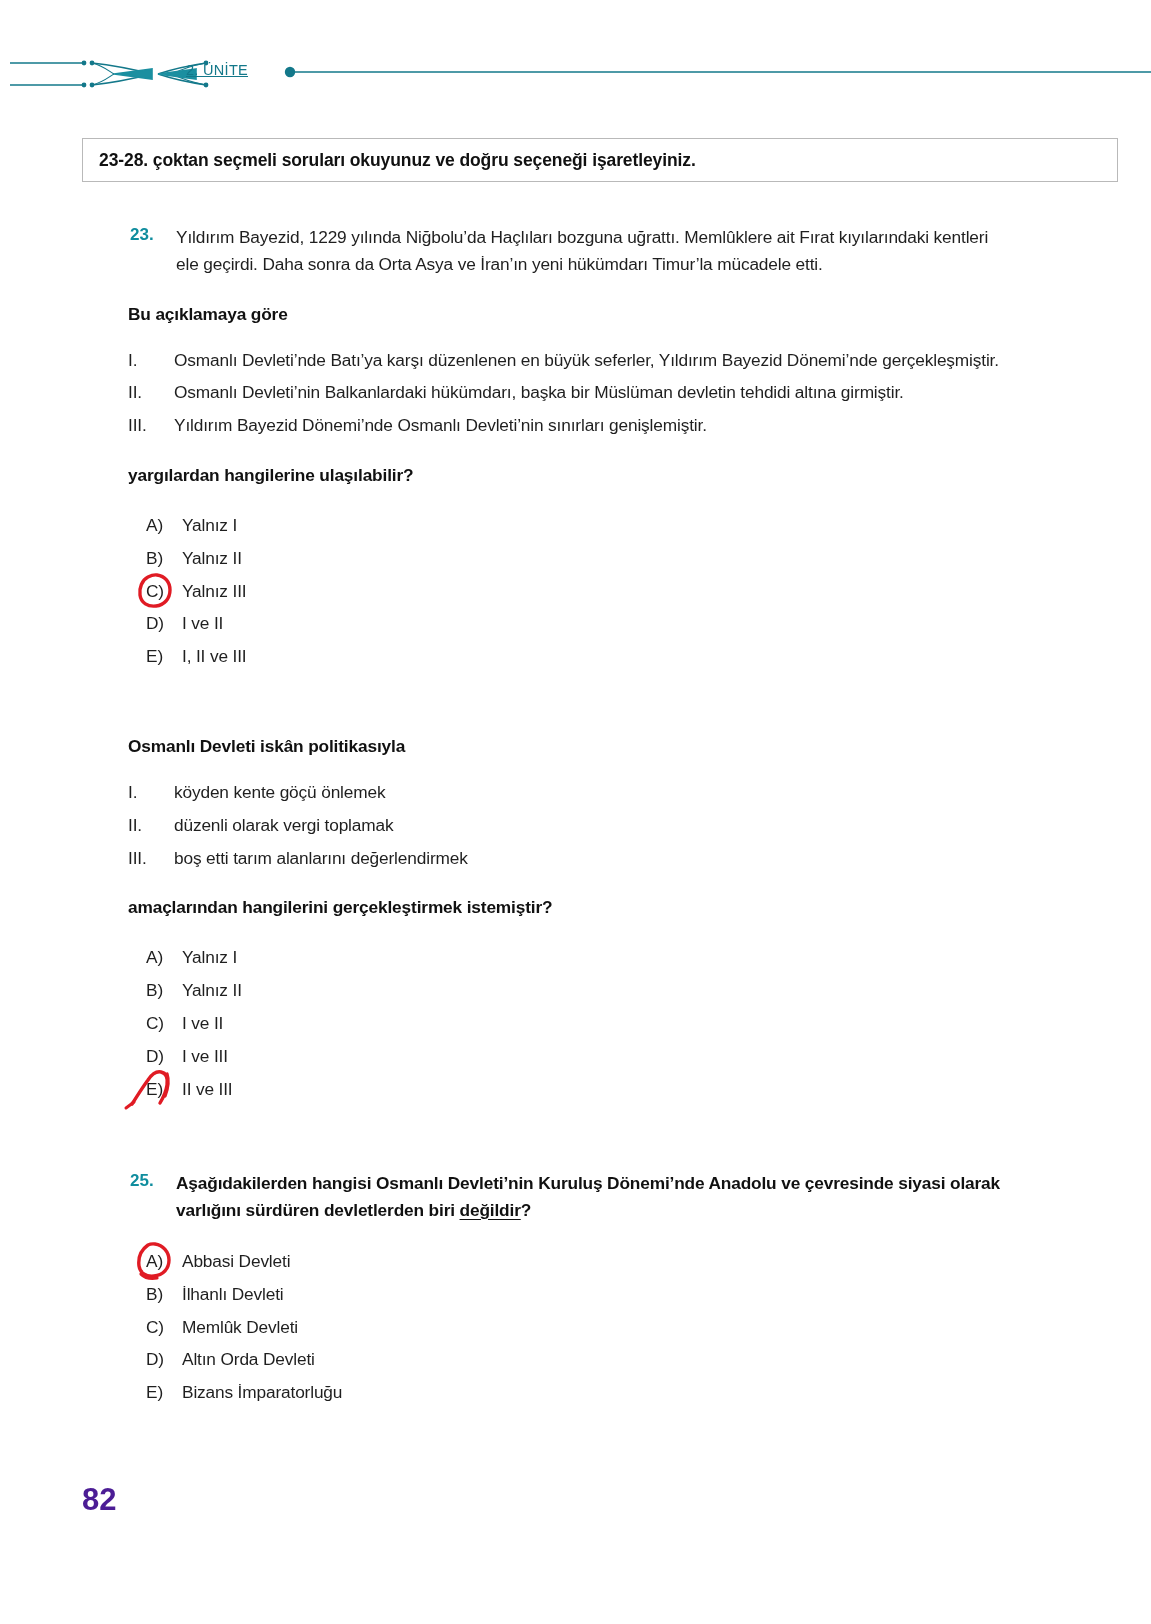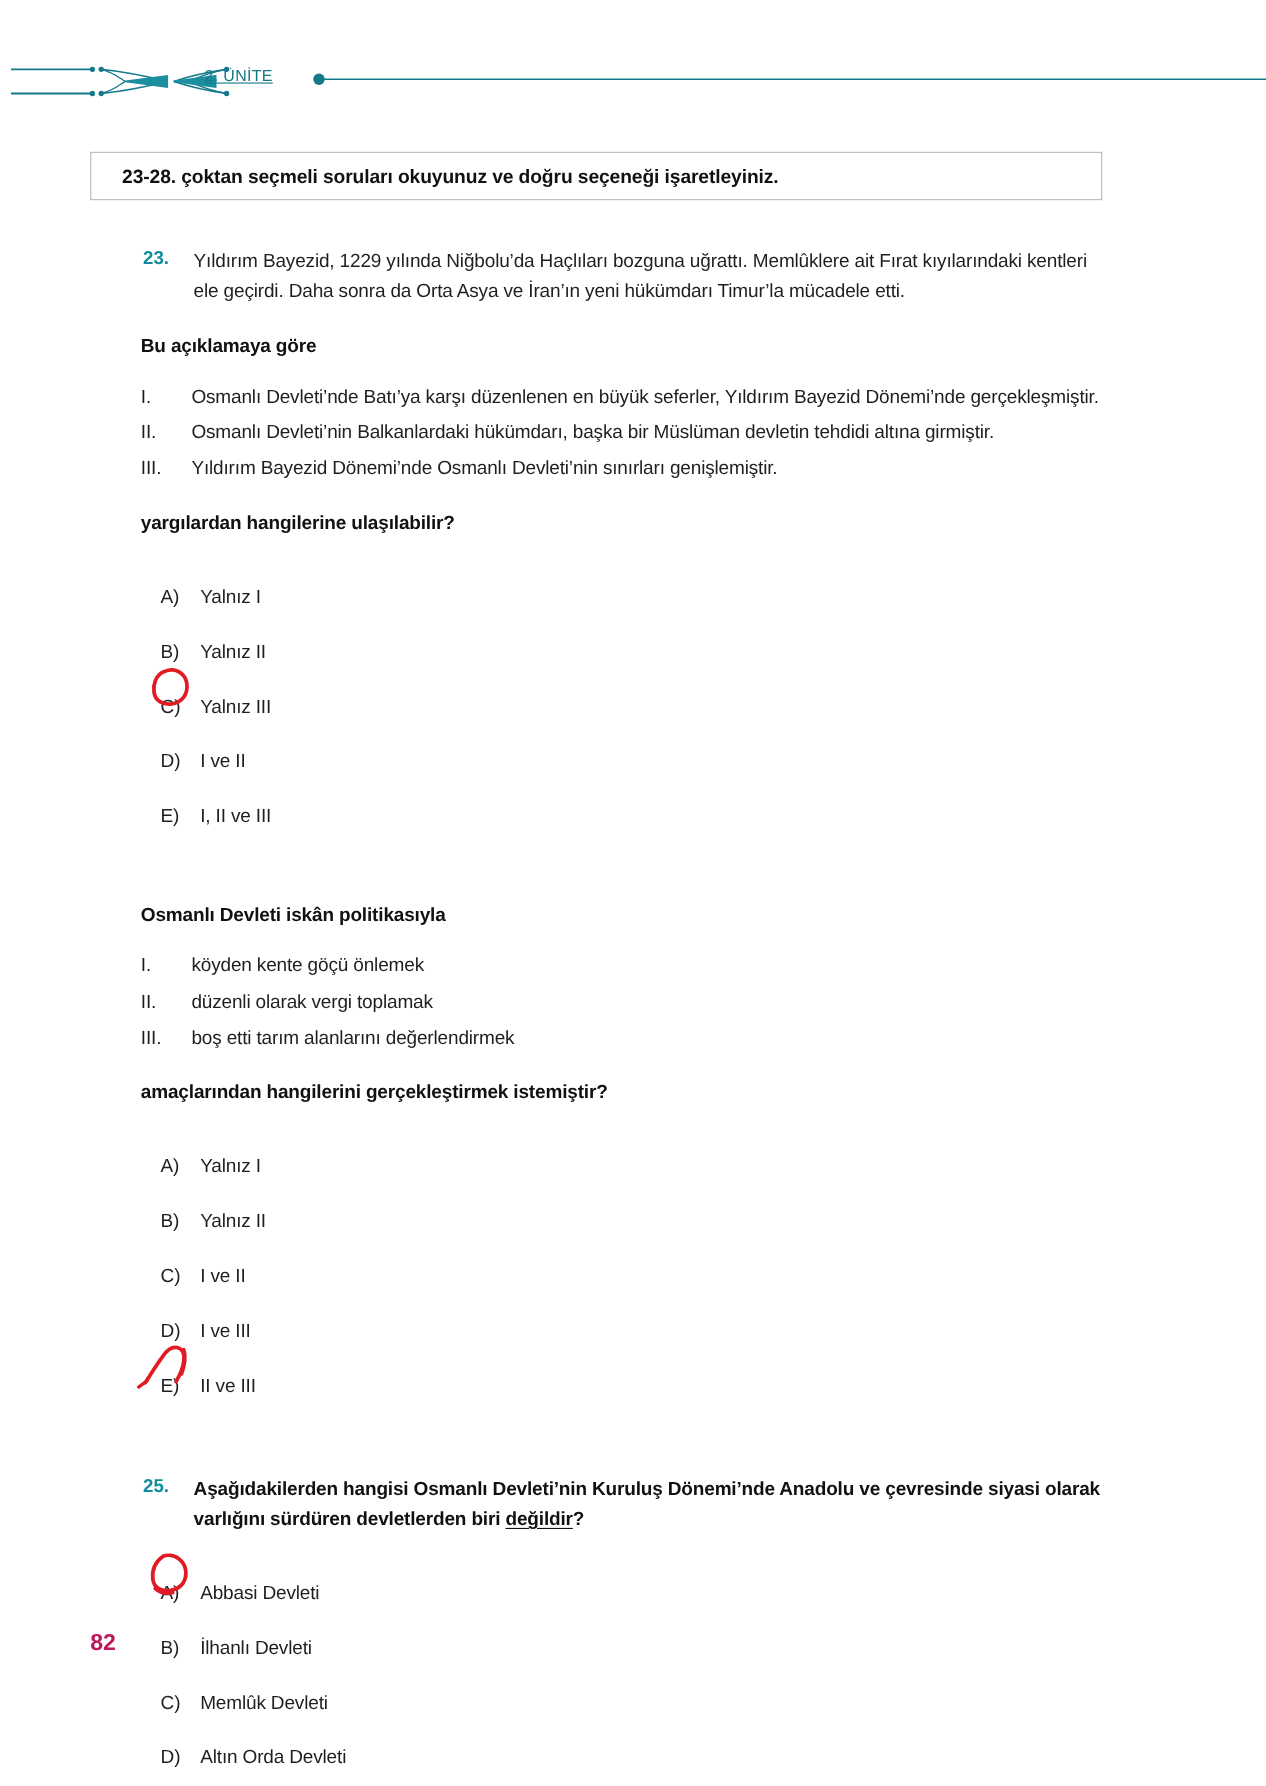--- a/index.html
+++ b/index.html
@@ -42,25 +42,25 @@
     position: absolute;
     left: 82px;
     top: 138px;
     width: 920px;
   }
 
   
   .instruction-box {
     border: 1px solid #b9b9b9;
     box-sizing: border-box;
-    width: 920px;
+    width: 1036px;
     height: 44px;
     display: flex;
     align-items: center;
-    padding: 0 28px;
+    padding: 0 16px;
   }
   .instruction-text {
     font-size: 17.5px;
     font-weight: bold;
     letter-spacing: -0.1px;
     color: #111111;
   }
 
   
   .question {
@@ -131,38 +131,38 @@
     font-size: 17.3px;
     line-height: 1.55;
     letter-spacing: -0.15px;
     margin-bottom: 6px;
     color: #1f1f1f;
   }
   .option-letter {
     width: 36px;
     flex: 0 0 36px;
   }
-  .option-text { flex: 1 1 auto; margin-top: 17px; }
+  .option-text { flex: 1 1 auto; }
 
   .underline { text-decoration: underline; text-underline-offset: 3px; }
 
   
   .mark {
     position: absolute;
     pointer-events: none;
   }
 
   
   .page-number {
     position: absolute;
     left: 82px;
     top: 1482px;
-    font-size: 21px;
-    font-weight: bold;
-    color: #be185d;
+    font-size: 31px;
+    font-weight: bold;
+    color: #4c1d95;
   }
 </style>
 </head>
 <body>
 
 <div class="page-header">
   <svg class="header-svg" width="1151" height="120" viewBox="0 0 1151 120">
     <g stroke="#13788a" fill="none" stroke-width="1.6">
 
       <line x1="10" y1="63" x2="82" y2="63"></line>

